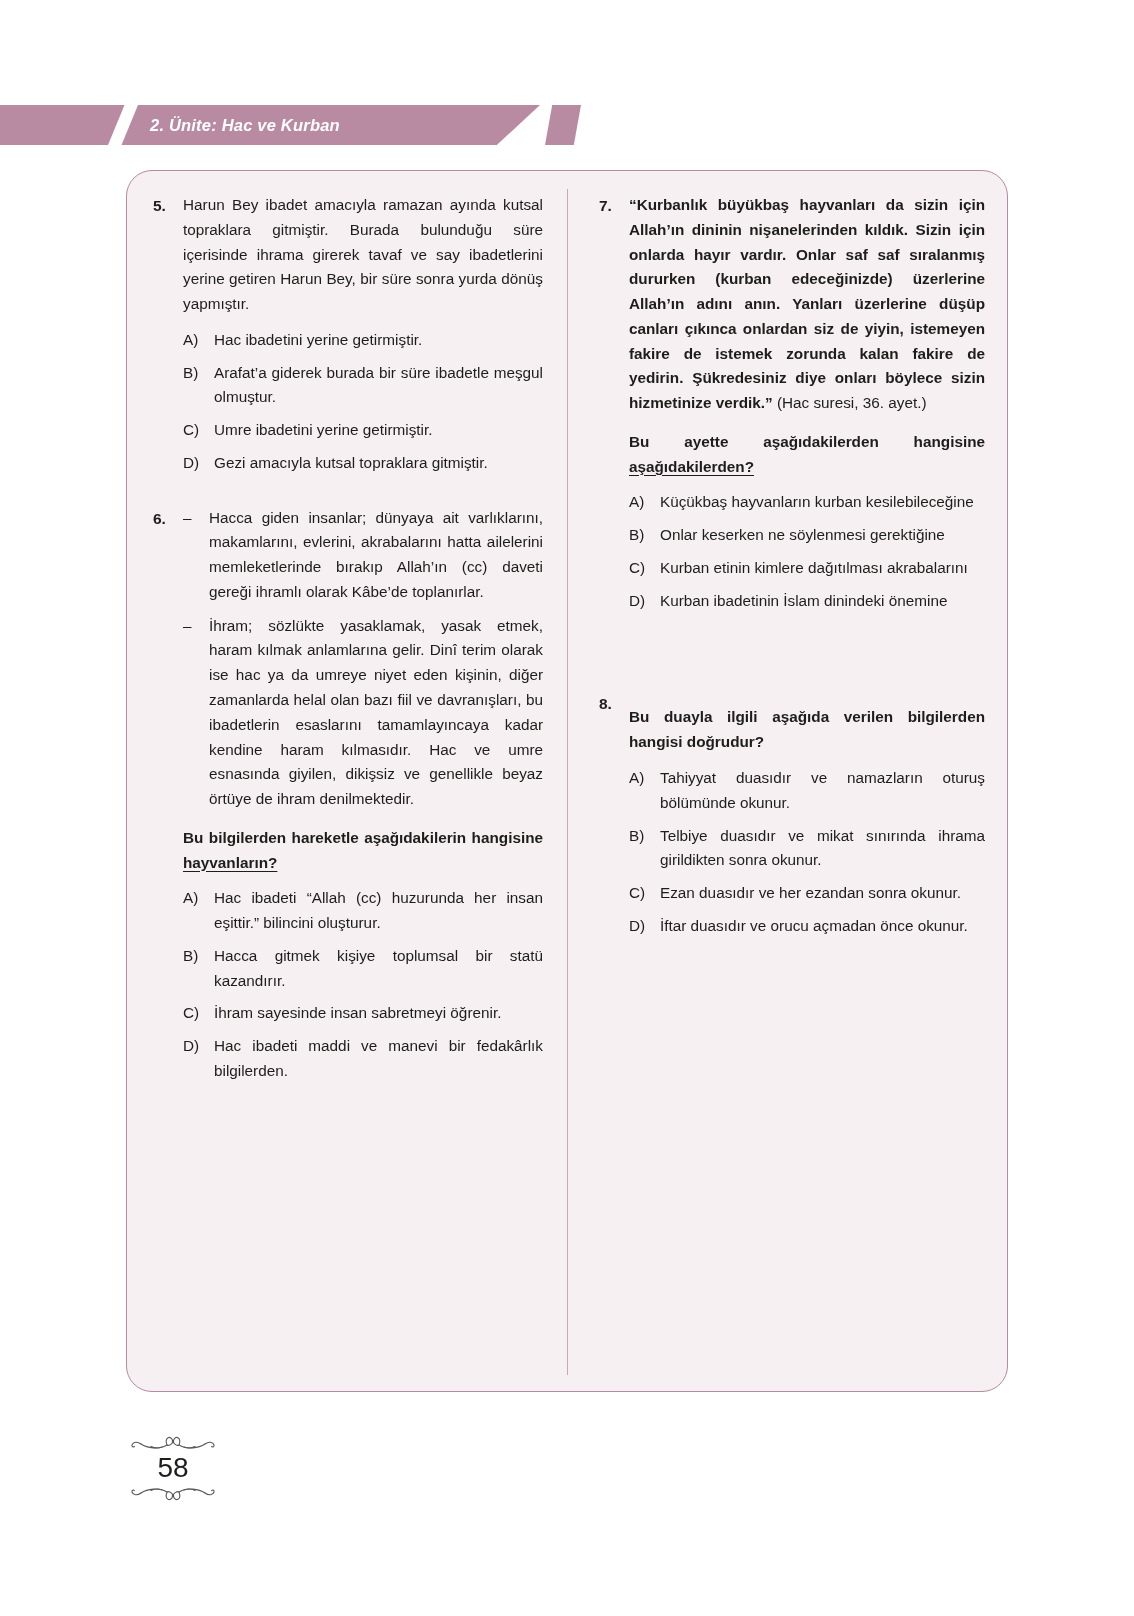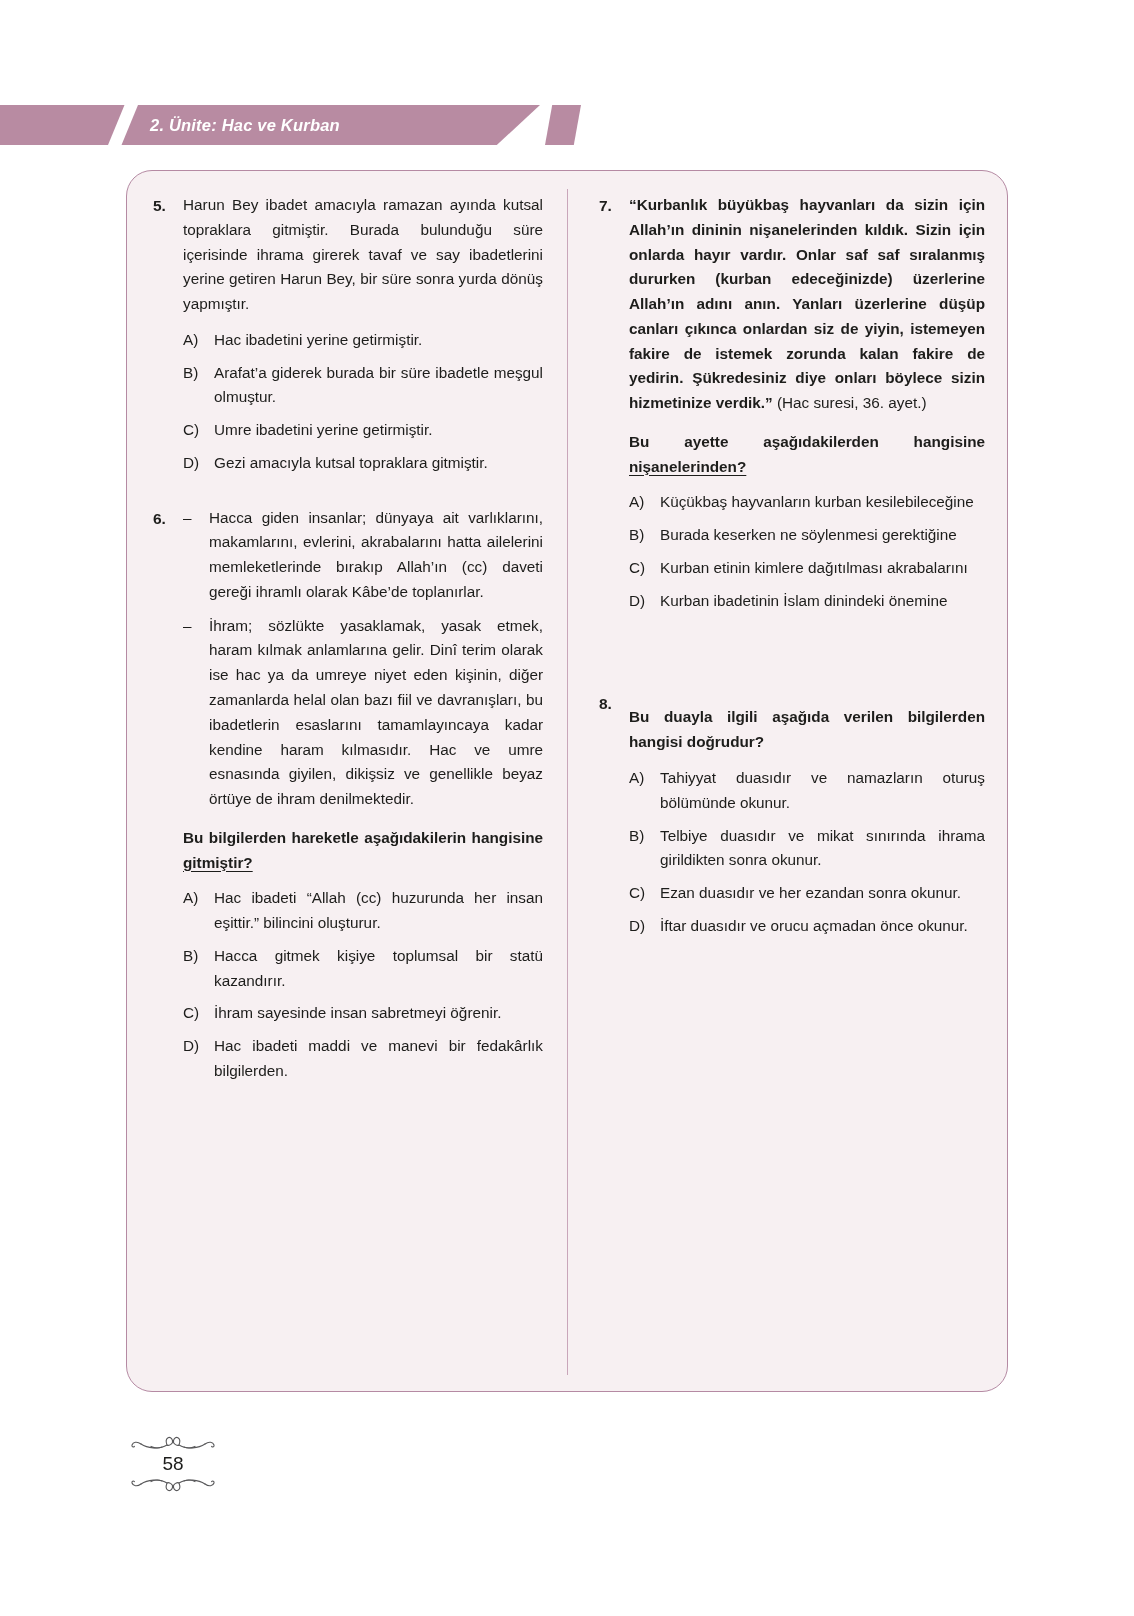--- a/index.html
+++ b/index.html
@@ -186,21 +186,21 @@
 
   
   .page-foot {
     position: absolute;
     left: 118px;
     top: 1432px;
     width: 110px;
     text-align: center;
   }
   .page-num {
-    font-size: 19px;
+    font-size: 28px;
     color: #1d1d1b;
     line-height: 1;
     padding: 2px 0 3px 0;
     font-family: "Liberation Sans", sans-serif;
   }
   .orn { display: block; margin: 0 auto; }
   .orn.bottom { transform: scaleY(-1); }
 </style>
 </head>
 <body>
@@ -254,21 +254,21 @@
                 <p>Hacca giden insanlar; dünyaya ait varlıklarını, makamlarını, evlerini, akrabalarını hatta ailelerini memleketlerinde bırakıp Allah’ın (cc) daveti gereği ihramlı olarak Kâbe’de toplanırlar.</p>
               </div>
             </div>
             <div class="dash-item">
               <span class="dash-mark">–</span>
               <div class="dash-body">
                 <p>İhram; sözlükte yasaklamak, yasak etmek, haram kılmak anlamlarına gelir. Dinî terim olarak ise hac ya da umreye niyet eden kişinin, diğer zamanlarda helal olan bazı fiil ve davranışları, bu ibadetlerin esaslarını tamamlayıncaya kadar kendine haram kılmasıdır. Hac ve umre esnasında giyilen, dikişsiz ve genellikle beyaz örtüye de ihram denilmektedir.</p>
               </div>
             </div>
           </div>
-          <p class="prompt"><span>Bu bilgilerden hareketle aşağıdakilerin hangisine </span><span class="u">gitmiştir?</span></p>
+          <p class="prompt"><span>Bu bilgilerden hareketle aşağıdakilerin hangisine </span><span class="u">hayvanların?</span></p>
           <div class="options">
             <div class="opt">
               <span class="opt-letter">A)</span>
               <span class="opt-text">Hac ibadeti “Allah (cc) huzurunda her insan eşittir.” bilincini oluşturur.</span>
             </div>
             <div class="opt">
               <span class="opt-letter">B)</span>
               <span class="opt-text">Hacca gitmek kişiye toplumsal bir statü kazandırır.</span>
             </div>
             <div class="opt">
@@ -284,29 +284,29 @@
       </div>
 
     </div>
 
     <div class="col right">
 
       <div class="q">
         <div class="q-num">7.</div>
         <div class="q-body">
           <p class="stem bold-quote"><span>“Kurbanlık büyükbaş hayvanları da sizin için Allah’ın dininin nişanelerinden kıldık. Sizin için onlarda hayır vardır. Onlar saf saf sıralanmış dururken (kurban edeceğinizde) üzerlerine Allah’ın adını anın. Yanları üzerlerine düşüp canları çıkınca onlardan siz de yiyin, istemeyen fakire de istemek zorunda kalan fakire de yedirin. Şükredesiniz diye onları böylece sizin hizmetinize verdik.”</span><span class="cite"> (Hac suresi, 36. ayet.)</span></p>
-          <p class="prompt"><span>Bu ayette aşağıdakilerden hangisine </span><span class="u">nişanelerinden?</span></p>
+          <p class="prompt"><span>Bu ayette aşağıdakilerden hangisine </span><span class="u">aşağıdakilerden?</span></p>
           <div class="options">
             <div class="opt">
               <span class="opt-letter">A)</span>
               <span class="opt-text">Küçükbaş hayvanların kurban kesilebileceğine</span>
             </div>
             <div class="opt">
               <span class="opt-letter">B)</span>
-              <span class="opt-text">Burada keserken ne söylenmesi gerektiğine</span>
+              <span class="opt-text">Onlar keserken ne söylenmesi gerektiğine</span>
             </div>
             <div class="opt">
               <span class="opt-letter">C)</span>
               <span class="opt-text">Kurban etinin kimlere dağıtılması akrabalarını</span>
             </div>
             <div class="opt">
               <span class="opt-letter">D)</span>
               <span class="opt-text">Kurban ibadetinin İslam dinindeki önemine</span>
             </div>
           </div>

